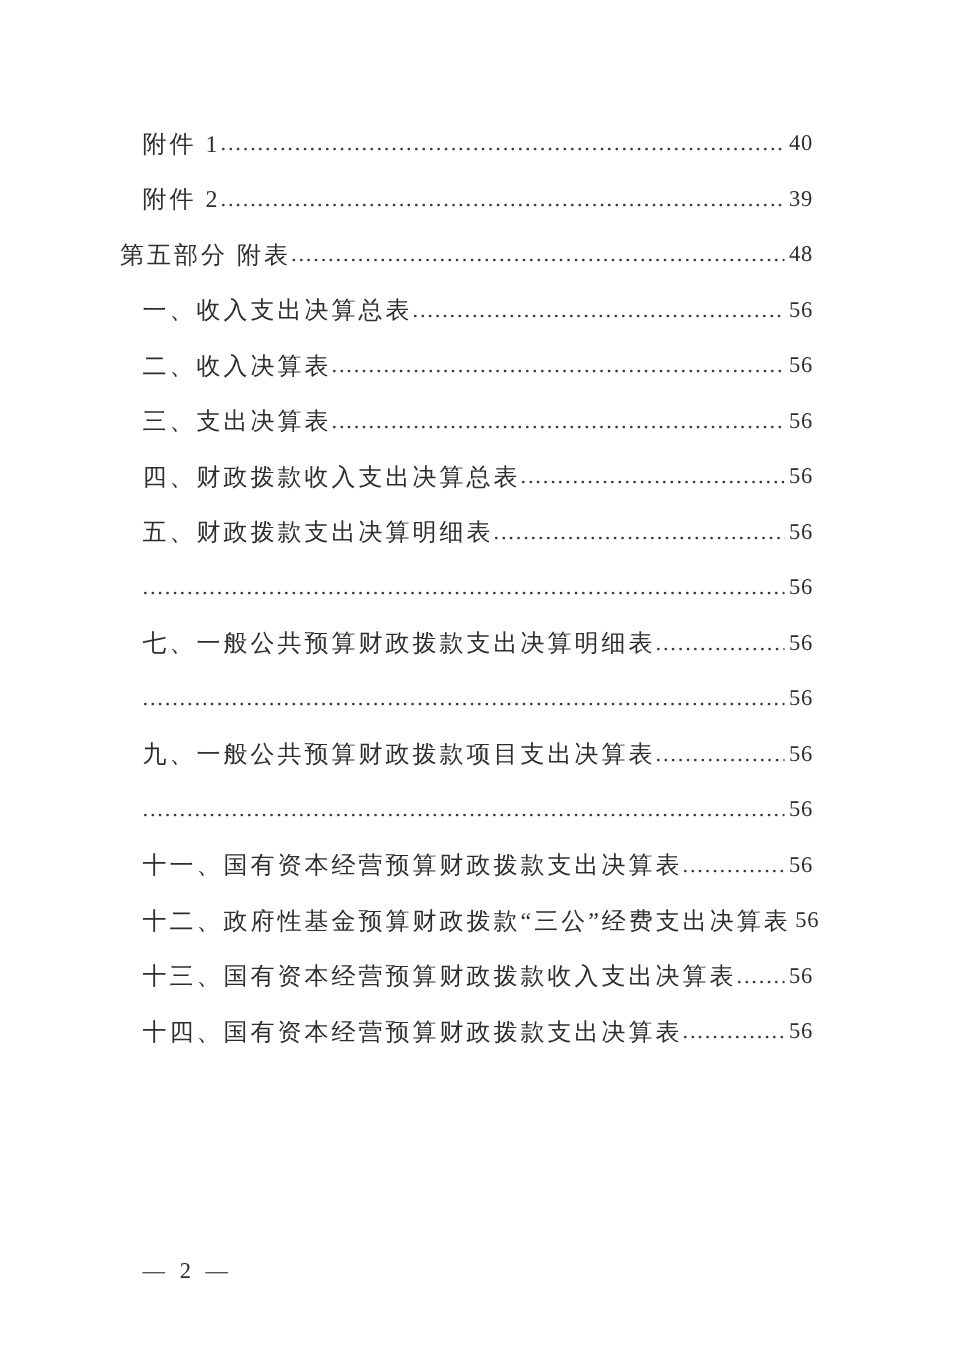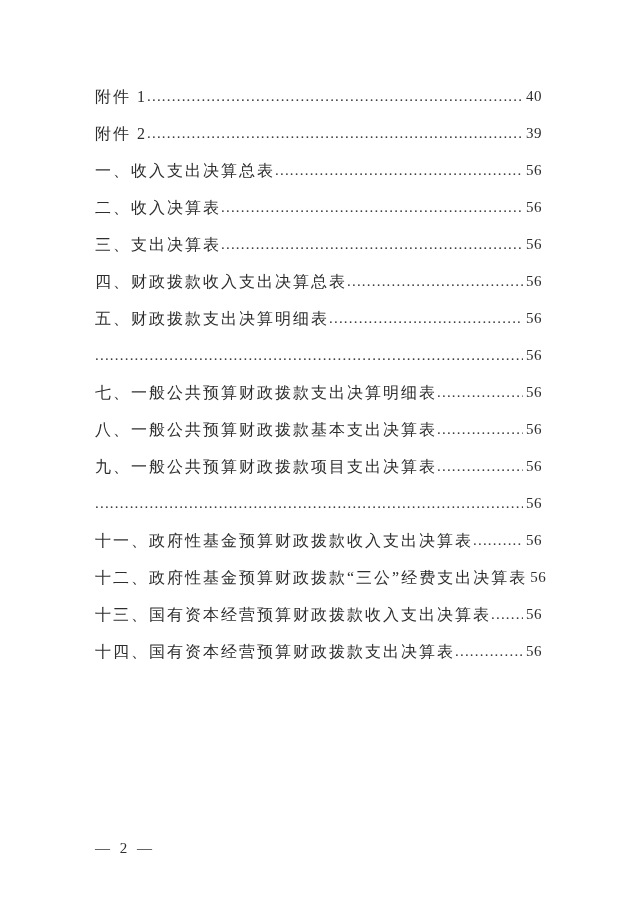--- a/index.html
+++ b/index.html
@@ -78,20 +78,25 @@
     <span class="toc-leader"></span>
     <span class="toc-page">40</span>
   </div>
 
   <div class="toc-row item">
     <span class="toc-label">附件 2</span>
     <span class="toc-leader"></span>
     <span class="toc-page">39</span>
   </div>
 
+  <div class="toc-row part">
+    <span class="toc-label">第五部分 附表</span>
+    <span class="toc-leader"></span>
+    <span class="toc-page">48</span>
+  </div>
 
   <div class="toc-row item">
     <span class="toc-label">一、收入支出决算总表</span>
     <span class="toc-leader"></span>
     <span class="toc-page">56</span>
   </div>
 
   <div class="toc-row item">
     <span class="toc-label">二、收入决算表</span>
     <span class="toc-leader"></span>
@@ -121,38 +126,37 @@
     <span class="toc-page">56</span>
   </div>
 
   <div class="toc-row item">
     <span class="toc-label">七、一般公共预算财政拨款支出决算明细表</span>
     <span class="toc-leader"></span>
     <span class="toc-page">56</span>
   </div>
 
   <div class="toc-row item">
-    <span class="toc-label">八、一般公共预算财政拨款基本支出决算表</span>
     <span class="toc-leader"></span>
     <span class="toc-page">56</span>
   </div>
 
   <div class="toc-row item">
     <span class="toc-label">九、一般公共预算财政拨款项目支出决算表</span>
     <span class="toc-leader"></span>
     <span class="toc-page">56</span>
   </div>
 
   <div class="toc-row item">
     <span class="toc-leader"></span>
     <span class="toc-page">56</span>
   </div>
 
   <div class="toc-row item">
-    <span class="toc-label">十一、政府性基金预算财政拨款收入支出决算表</span>
+    <span class="toc-label">十一、国有资本经营预算财政拨款支出决算表</span>
     <span class="toc-leader"></span>
     <span class="toc-page">56</span>
   </div>
 
   <div class="toc-row item">
     <span class="toc-label">十二、政府性基金预算财政拨款“三公”经费支出决算表</span>
     <span class="toc-leader"></span>
     <span class="toc-page">56</span>
   </div>
 

